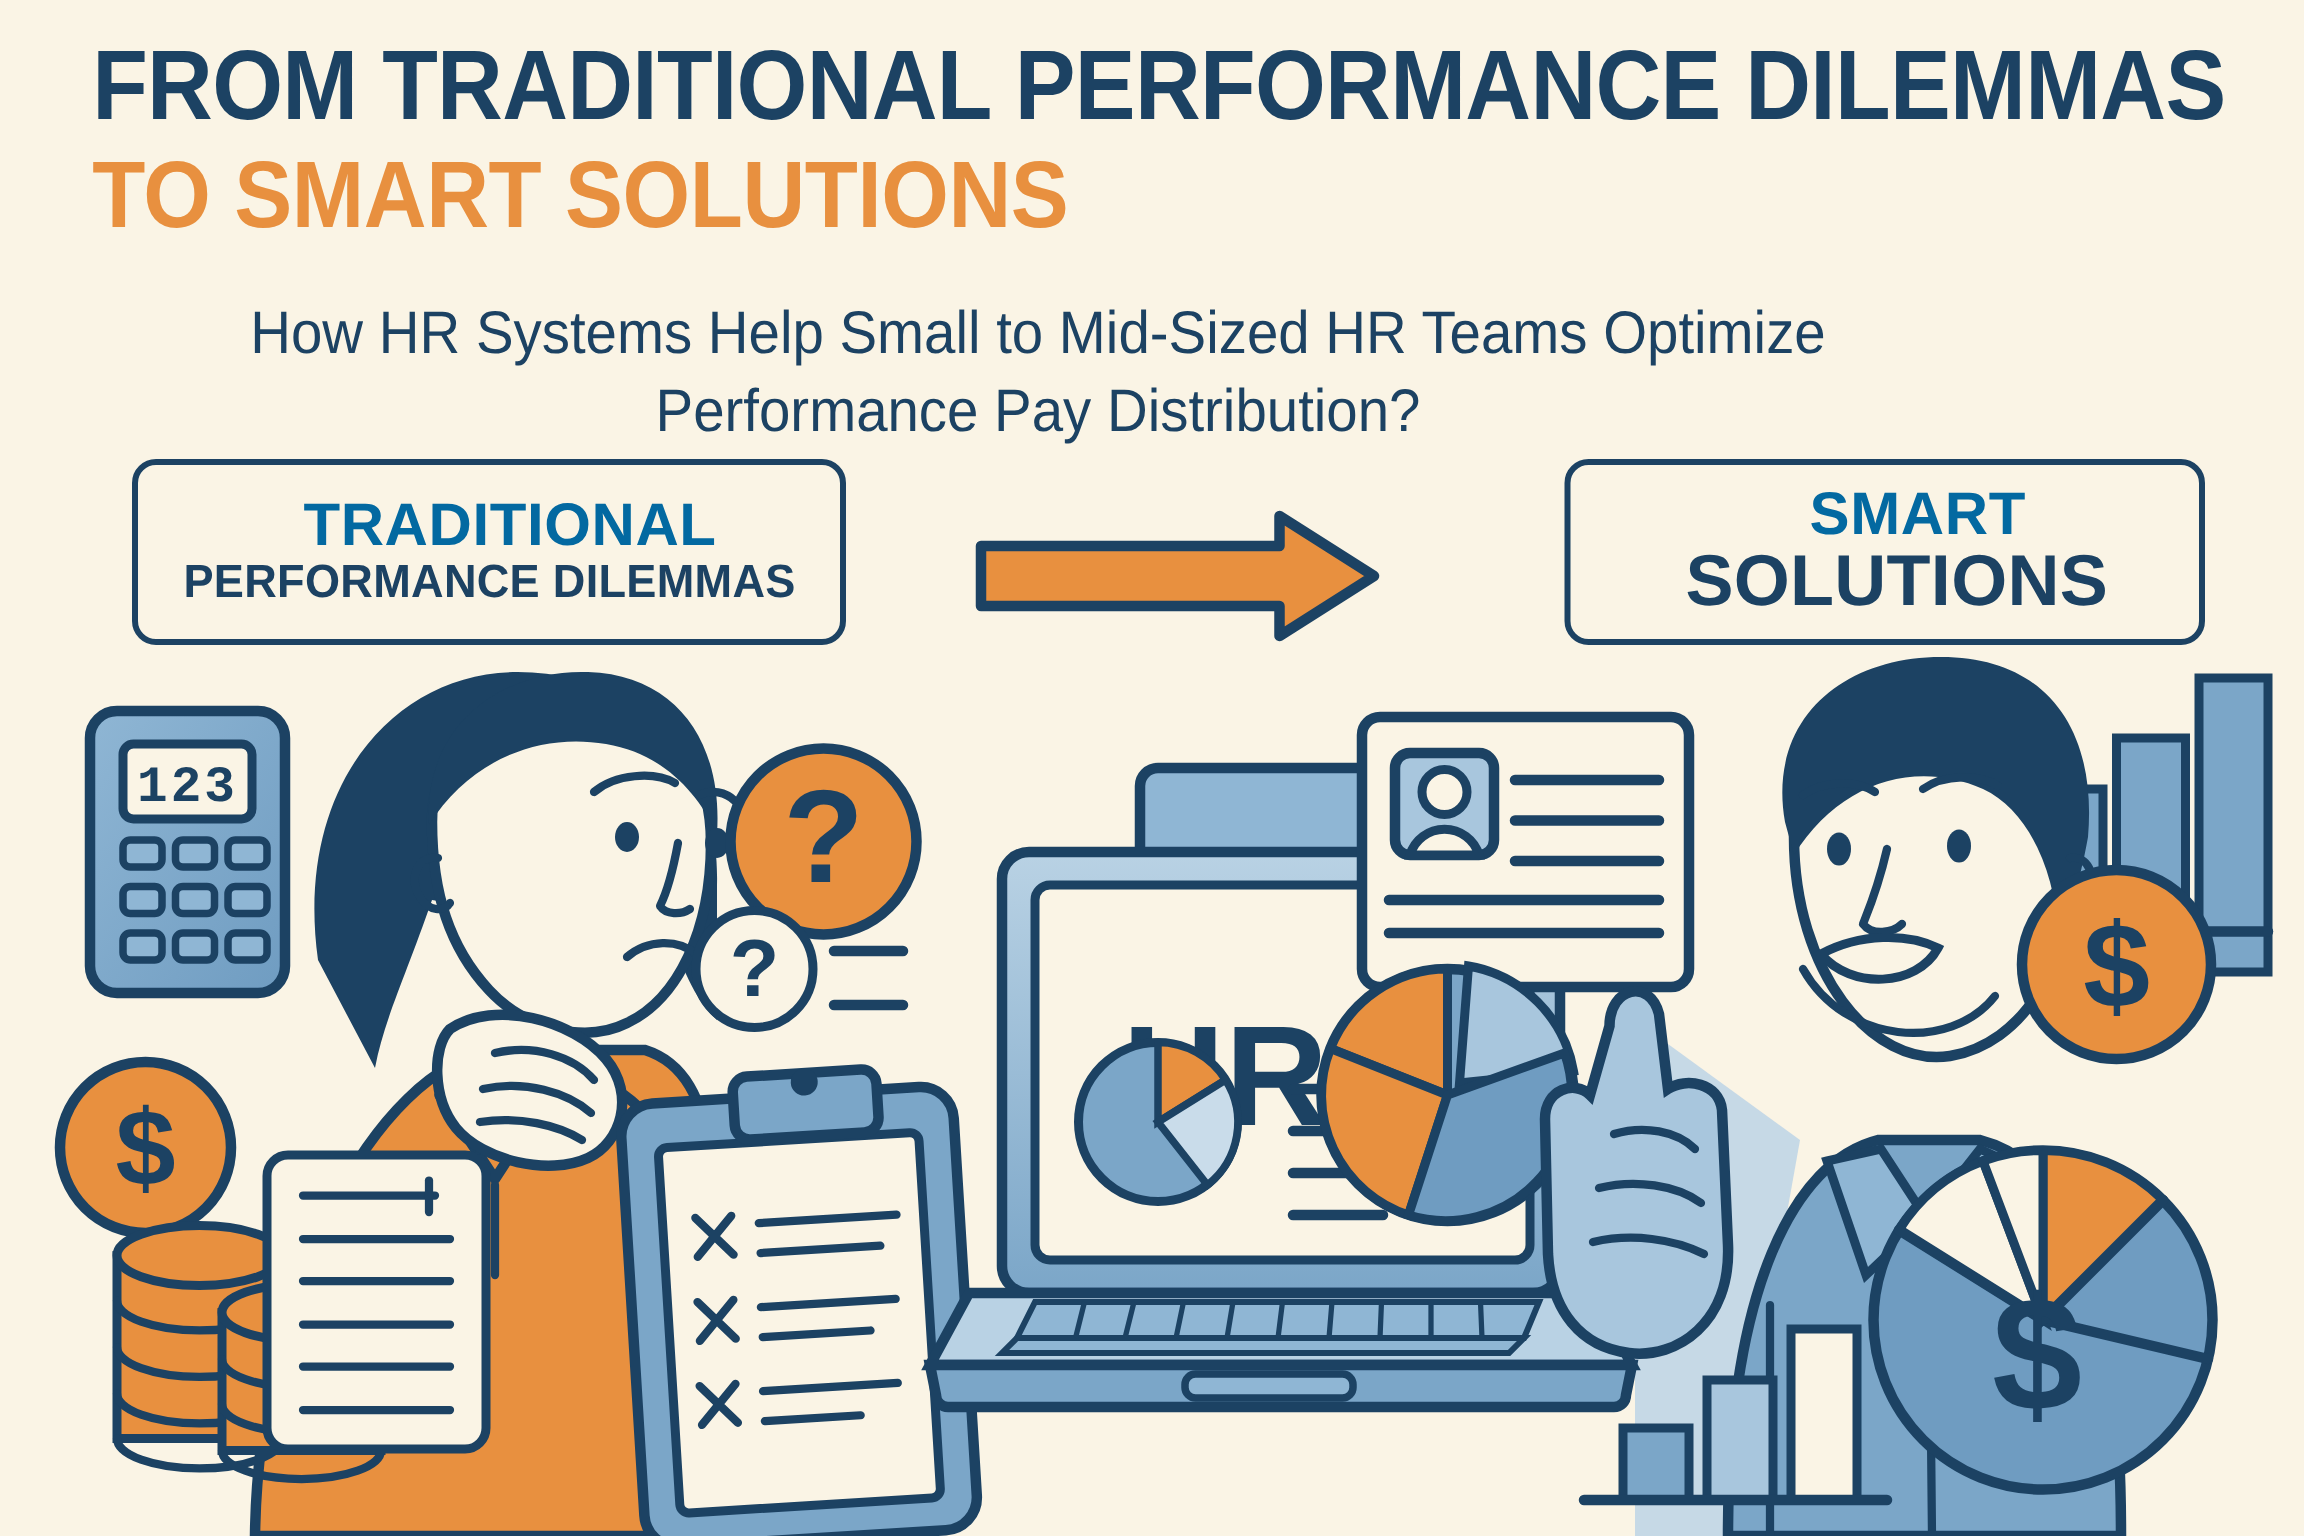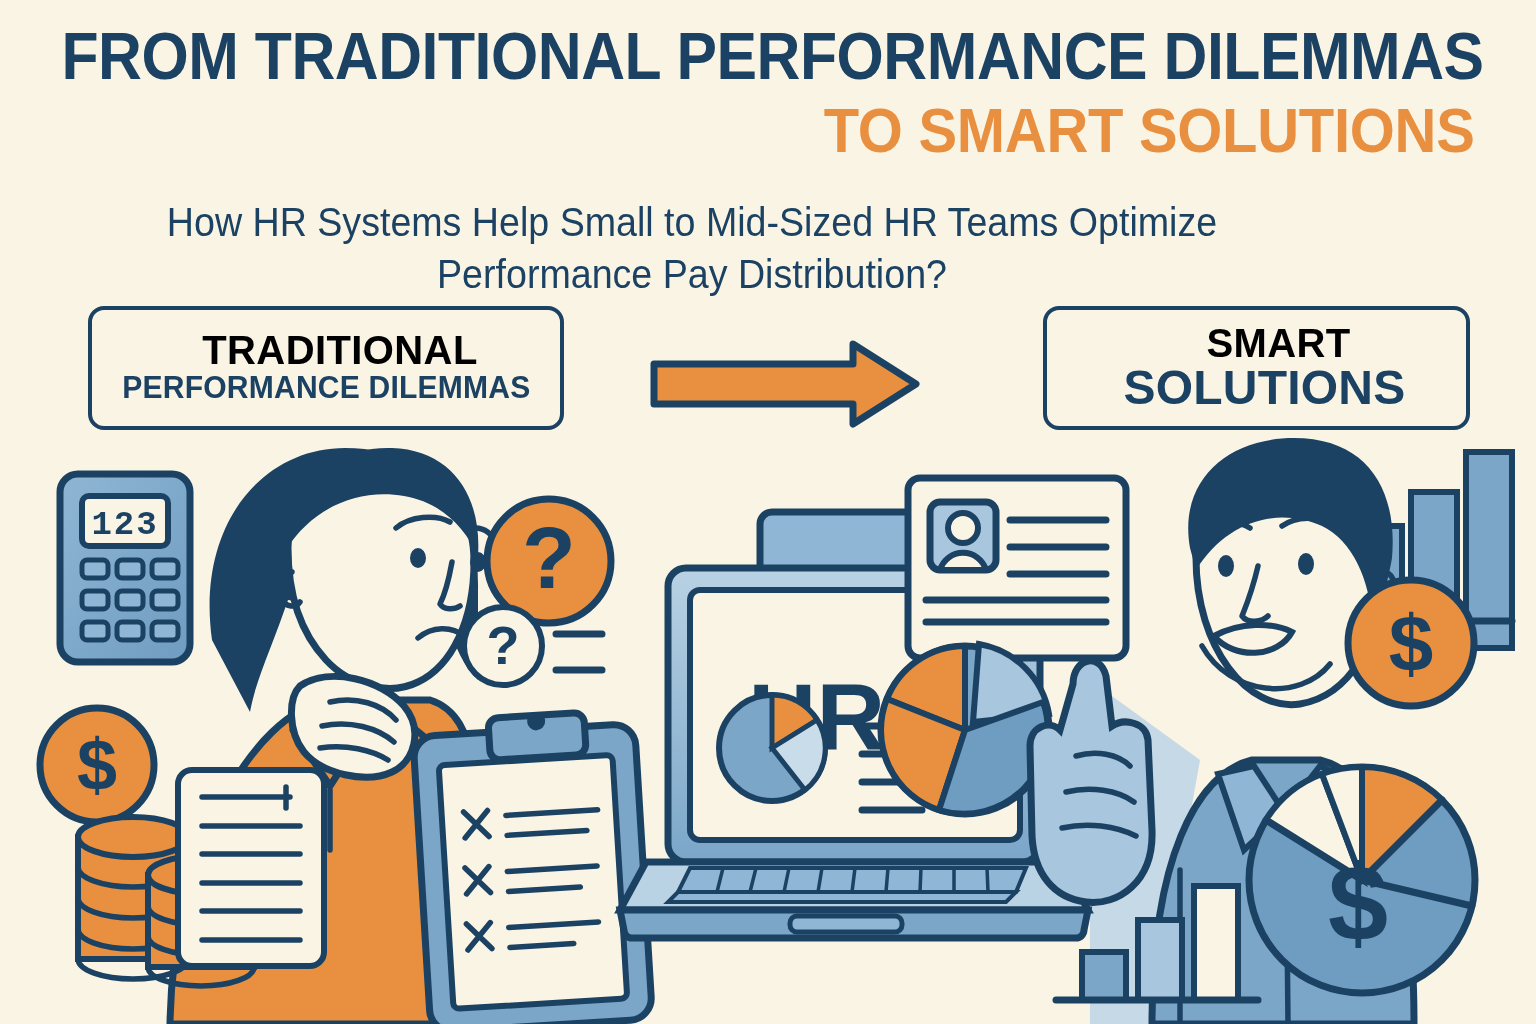--- a/index.html
+++ b/index.html
@@ -5,21 +5,21 @@
   html,body{margin:0;padding:0;}
   body{
     width:1536px;height:1024px;
     background:#faf4e5;
     font-family:"Liberation Sans", sans-serif;
     overflow:hidden;
   }
   #stage{position:relative;width:1536px;height:1024px;background:#faf4e5;overflow:hidden;}
 
   
-  .headline-wrap{position:absolute;left:0;top:22px;width:1536px;text-align:right;}
+  .headline-wrap{position:absolute;left:0;top:22px;width:1536px;text-align:left;}
   .h-line1{
     font-family:"Liberation Sans", sans-serif;
     font-weight:700;font-size:66px;letter-spacing:-0.5px;
     color:#1c4263;line-height:1.04;
     transform:scaleX(0.92);transform-origin:center;
     white-space:nowrap;
   }
   .h-line2{
     font-family:"Liberation Sans", sans-serif;
     font-weight:700;font-size:63px;letter-spacing:-0.3px;
@@ -37,21 +37,21 @@
 
   
   .chip{
     position:absolute;border:4px solid #1c4263;border-radius:16px;
     background:#faf4e5;display:flex;flex-direction:column;
     align-items:center;justify-content:center;text-align:center;
     box-sizing:border-box;
   }
   #chip-left{left:88px;top:306px;width:476px;height:124px;}
   #chip-right{left:1043px;top:306px;width:427px;height:124px;padding-left:16px;}
-  .chip-l1{font-weight:700;color:#000000;letter-spacing:0.4px;margin-left:28px;}
+  .chip-l1{font-weight:700;color:#0369a1;letter-spacing:0.4px;margin-left:28px;}
   .chip-l2{font-weight:700;color:#1c4263;letter-spacing:0.2px;}
   #chip-left .chip-l1{font-size:40px;line-height:1.04;}
   #chip-left .chip-l2{font-size:31px;line-height:1.12;transform:scaleX(0.97);}
   #chip-right .chip-l1{font-size:40px;line-height:1.02;}
   #chip-right .chip-l2{font-size:48px;line-height:1.04;}
 
   
   #arrow{position:absolute;left:650px;top:338px;width:270px;height:92px;}
 
   

